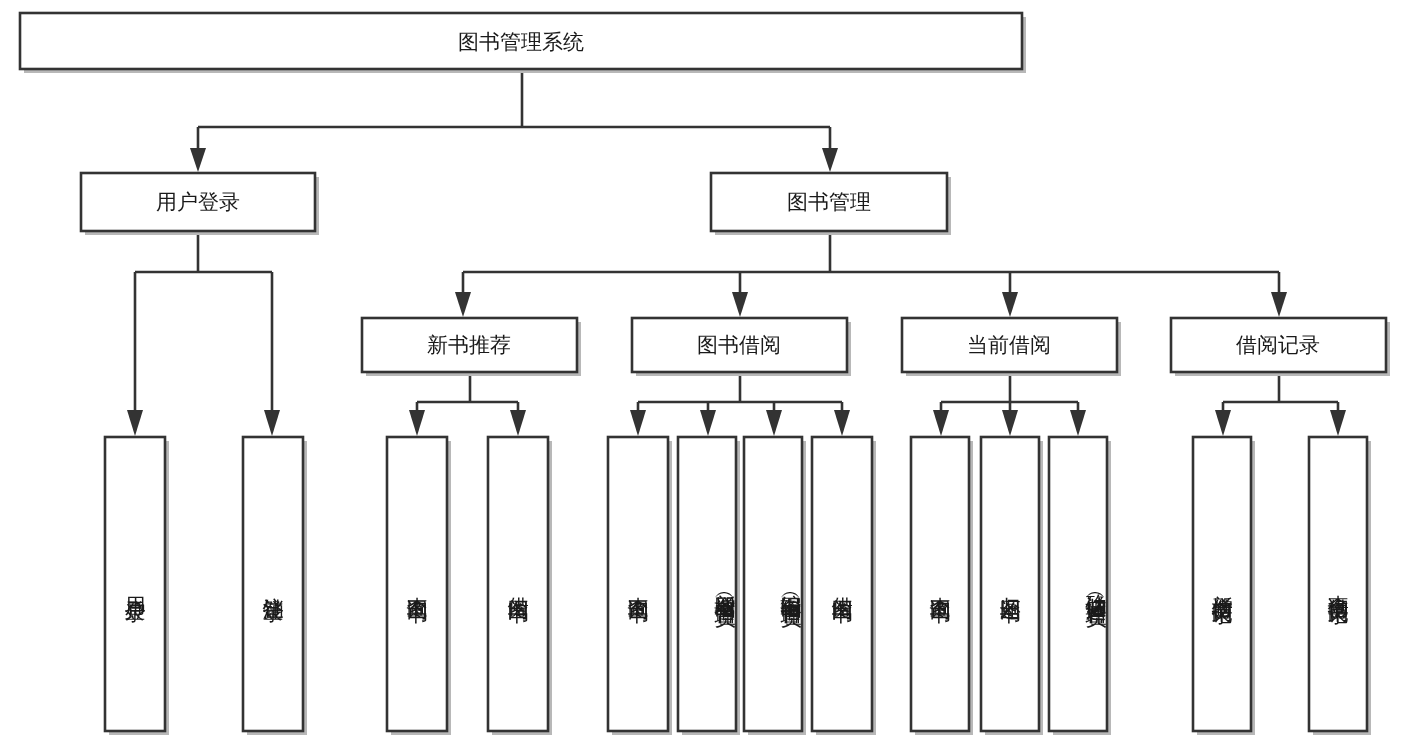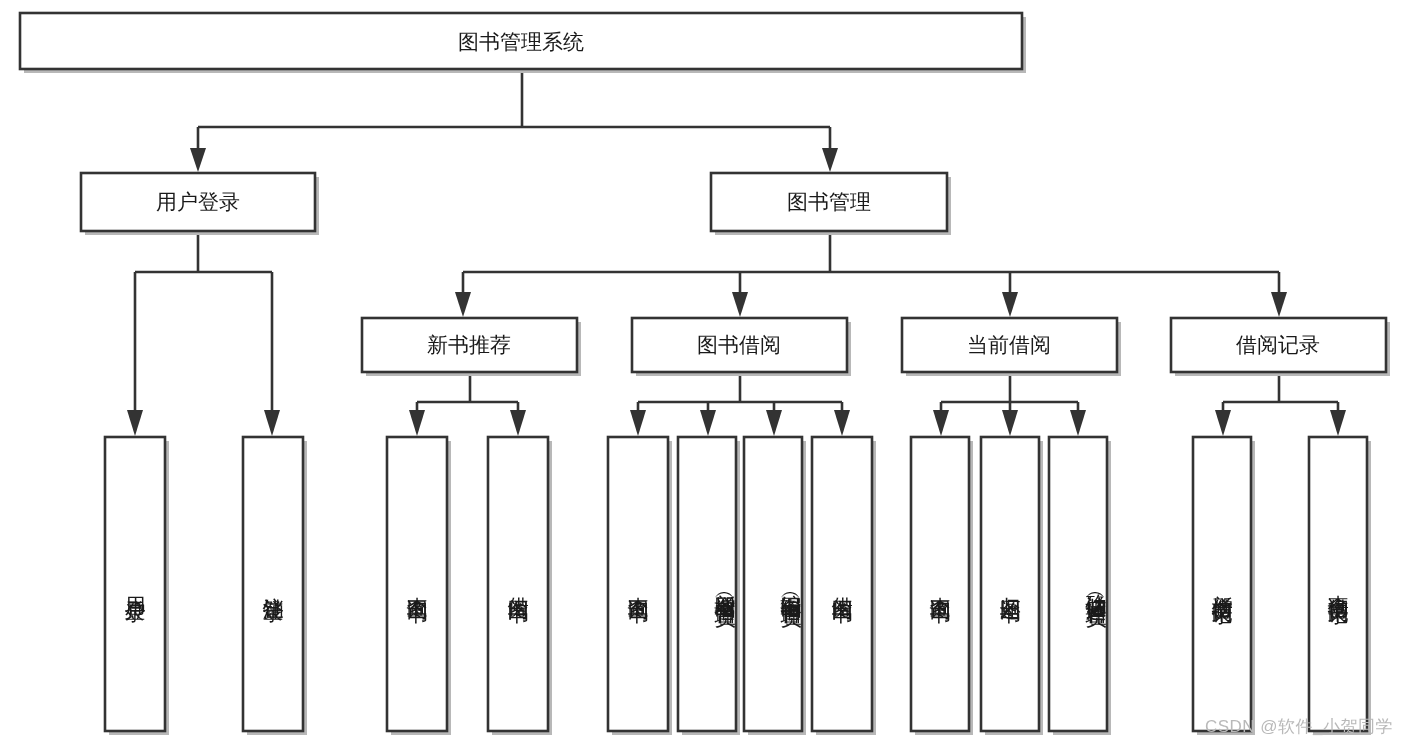--- a/index.html
+++ b/index.html
@@ -274,15 +274,14 @@
   <div class="leaf-label-wrap" style="left:744px; top:441px; width:58px; height:290px; align-items:flex-start;">编辑图书（管理员）</div>
   <div class="leaf-label-wrap" style="left:812px; top:437px; width:60px; height:294px;">借阅图书</div>
 
   <div class="leaf-label-wrap" style="left:911px; top:437px; width:58px; height:294px;">查询图书</div>
   <div class="leaf-label-wrap" style="left:981px; top:437px; width:58px; height:294px;">归还图书</div>
   <div class="leaf-label-wrap" style="left:1049px; top:441px; width:58px; height:290px; align-items:flex-start;">确认归还（管理员）</div>
 
   <div class="leaf-label-wrap" style="left:1193px; top:437px; width:58px; height:294px;">新增借阅记录</div>
   <div class="leaf-label-wrap" style="left:1309px; top:437px; width:58px; height:294px;">查询借阅记录</div>
 
-  <div class="watermark">CSDN @软件_小贺同学</div>
 
 </div>
 
 </body></html>

